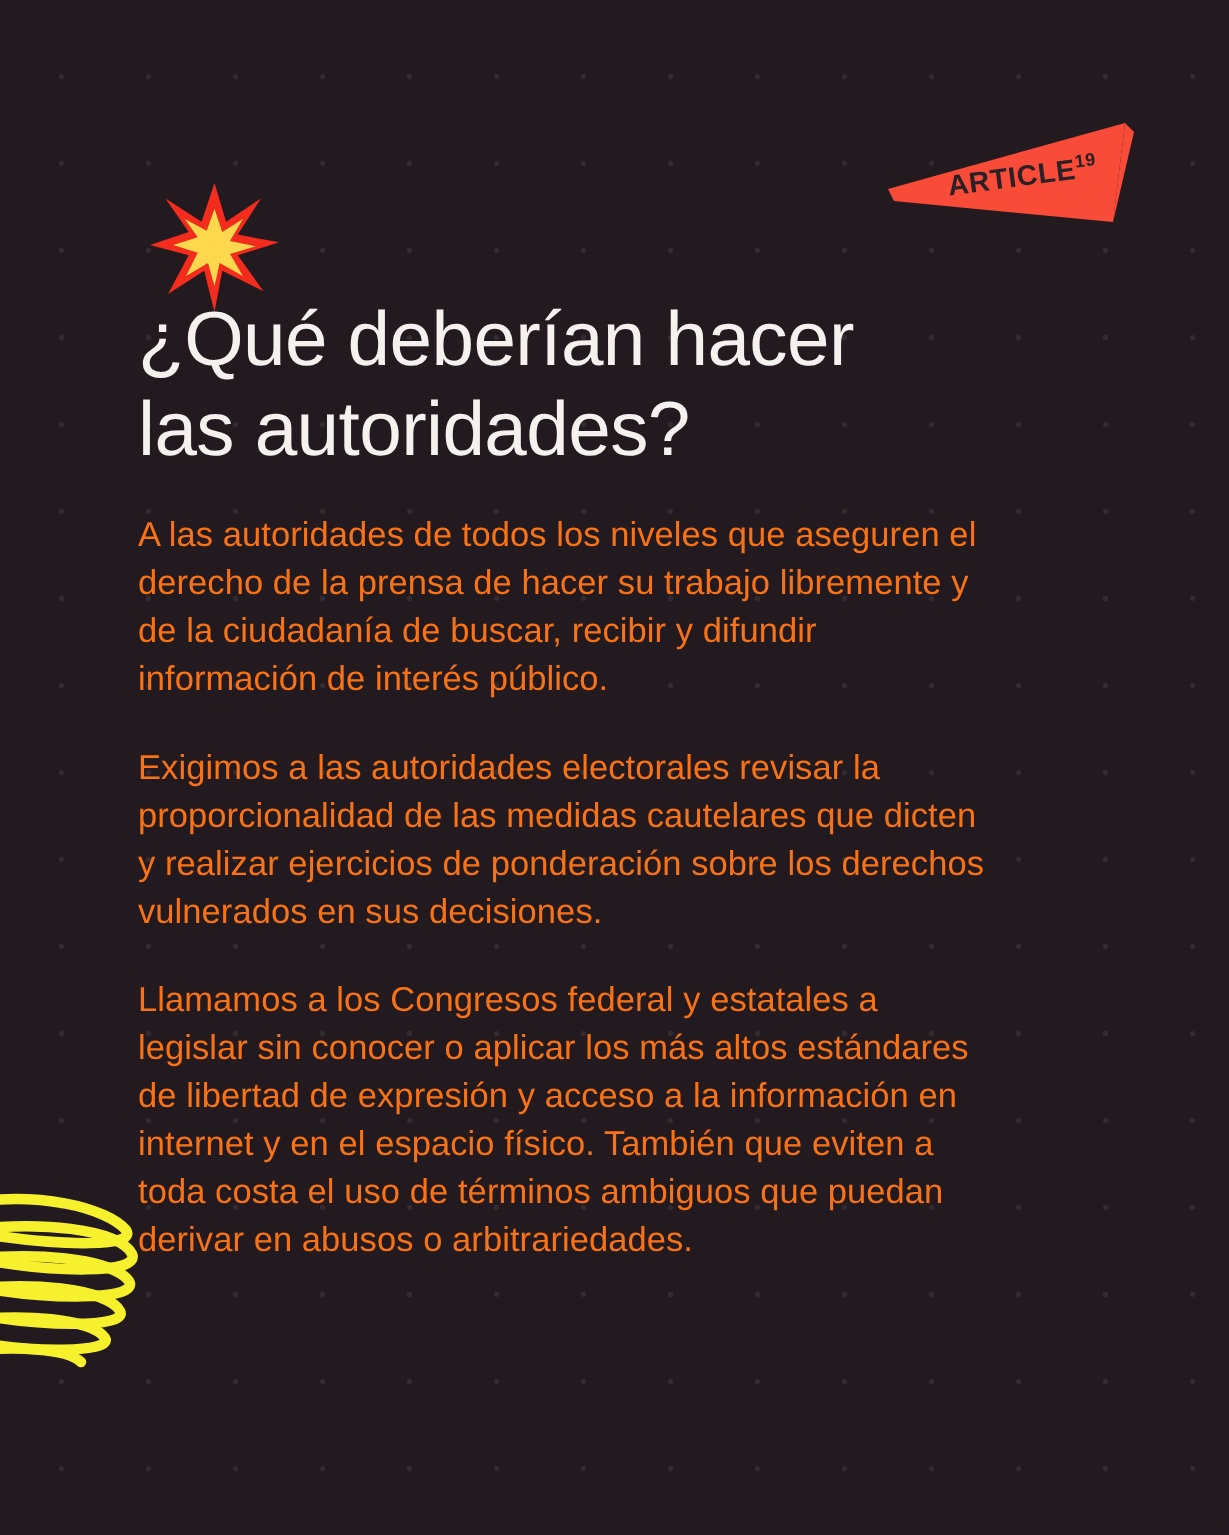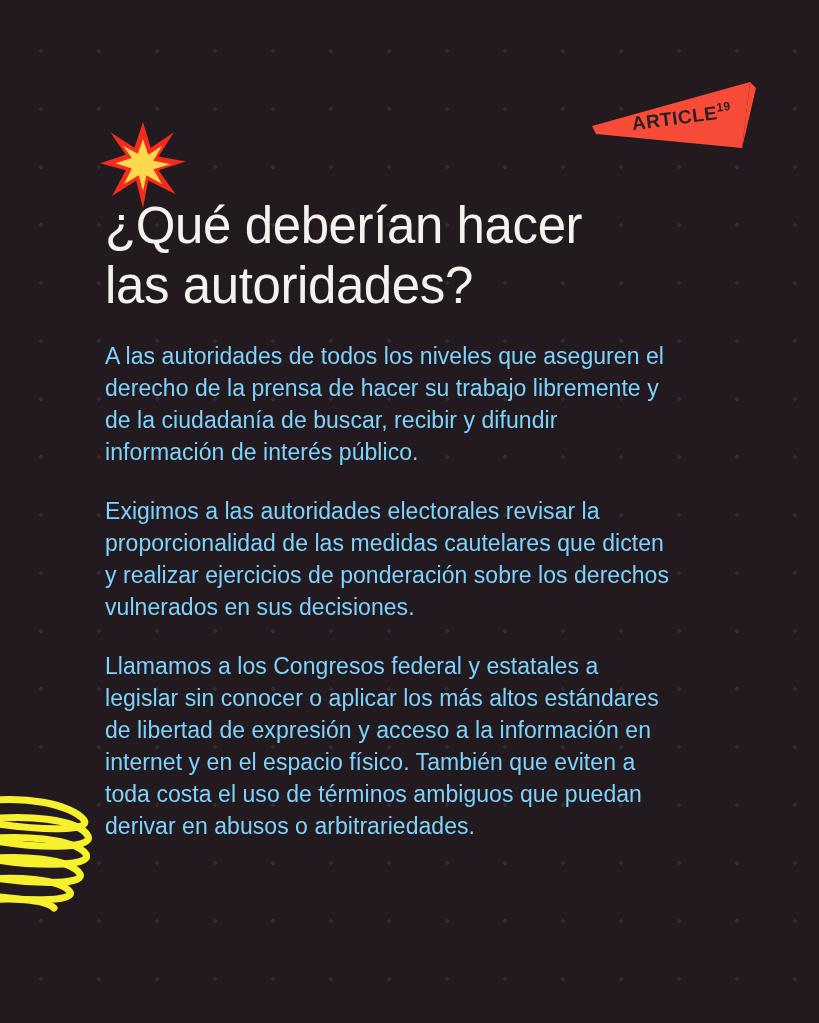--- a/index.html
+++ b/index.html
@@ -75,35 +75,35 @@
     position: absolute;
     left: -24px;
     top: 790px;
     width: 150px;
     height: 140px;
   }
 
   
   .content {
     position: absolute;
-    left: 105px;
+    left: 92px;
     top: 196px;
     width: 580px;
   }
   .headline {
     color: #f4f1ee;
     font-size: 51px;
     line-height: 1.17;
     font-weight: 400;
     letter-spacing: -0.4px;
     margin: 0 0 26px 0;
     white-space: pre-line;
   }
   .para {
-    color: #7dd3fc;
+    color: #f97316;
     font-size: 23px;
     line-height: 1.39;
     margin: 0 0 27px 0;
     letter-spacing: 0.05px;
     width: 572px;
   }
   .para:last-child {
     margin-bottom: 0;
   }
 </style>

